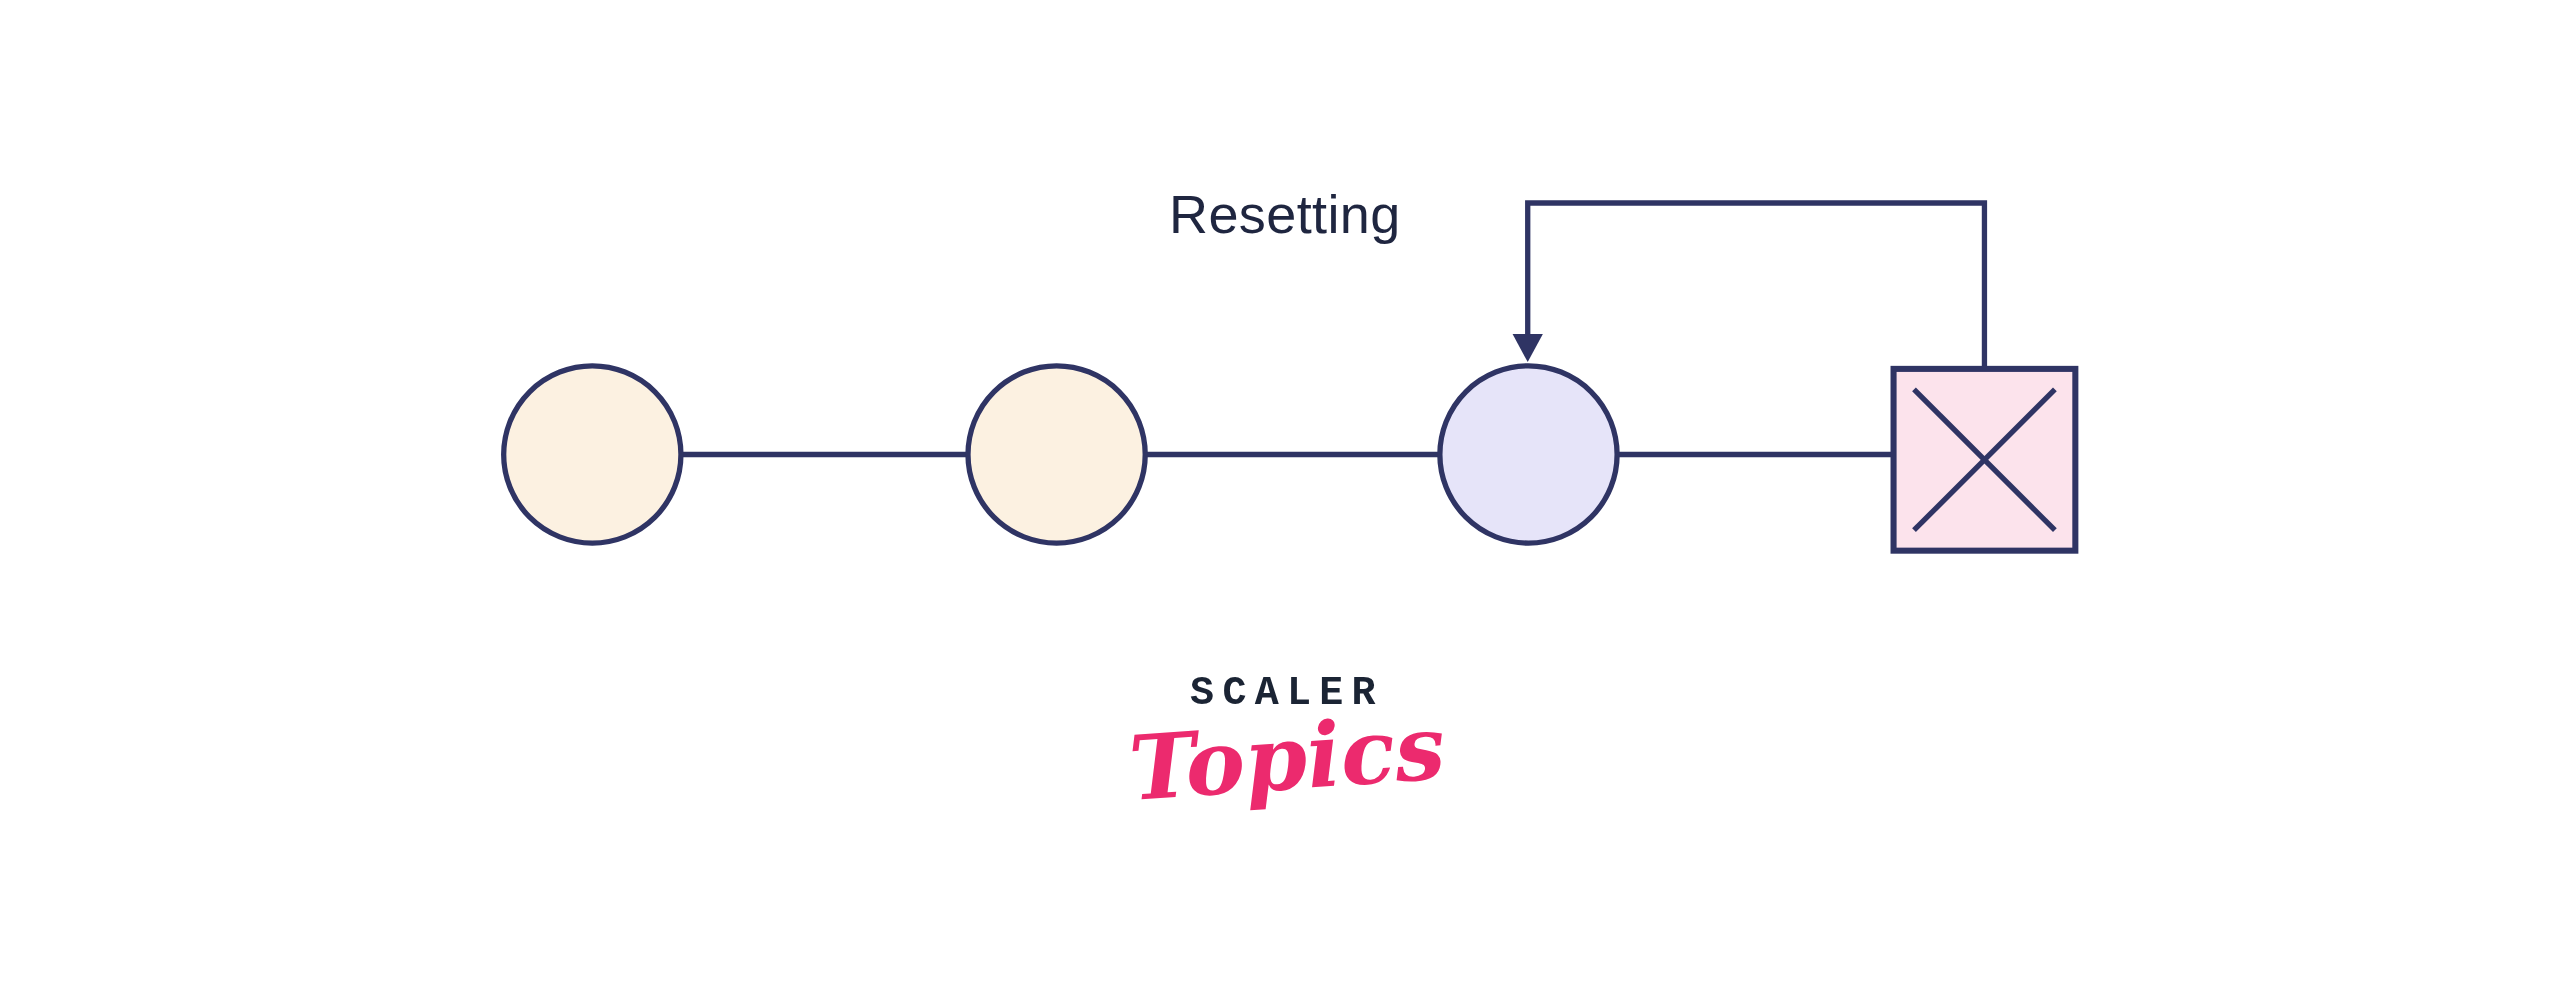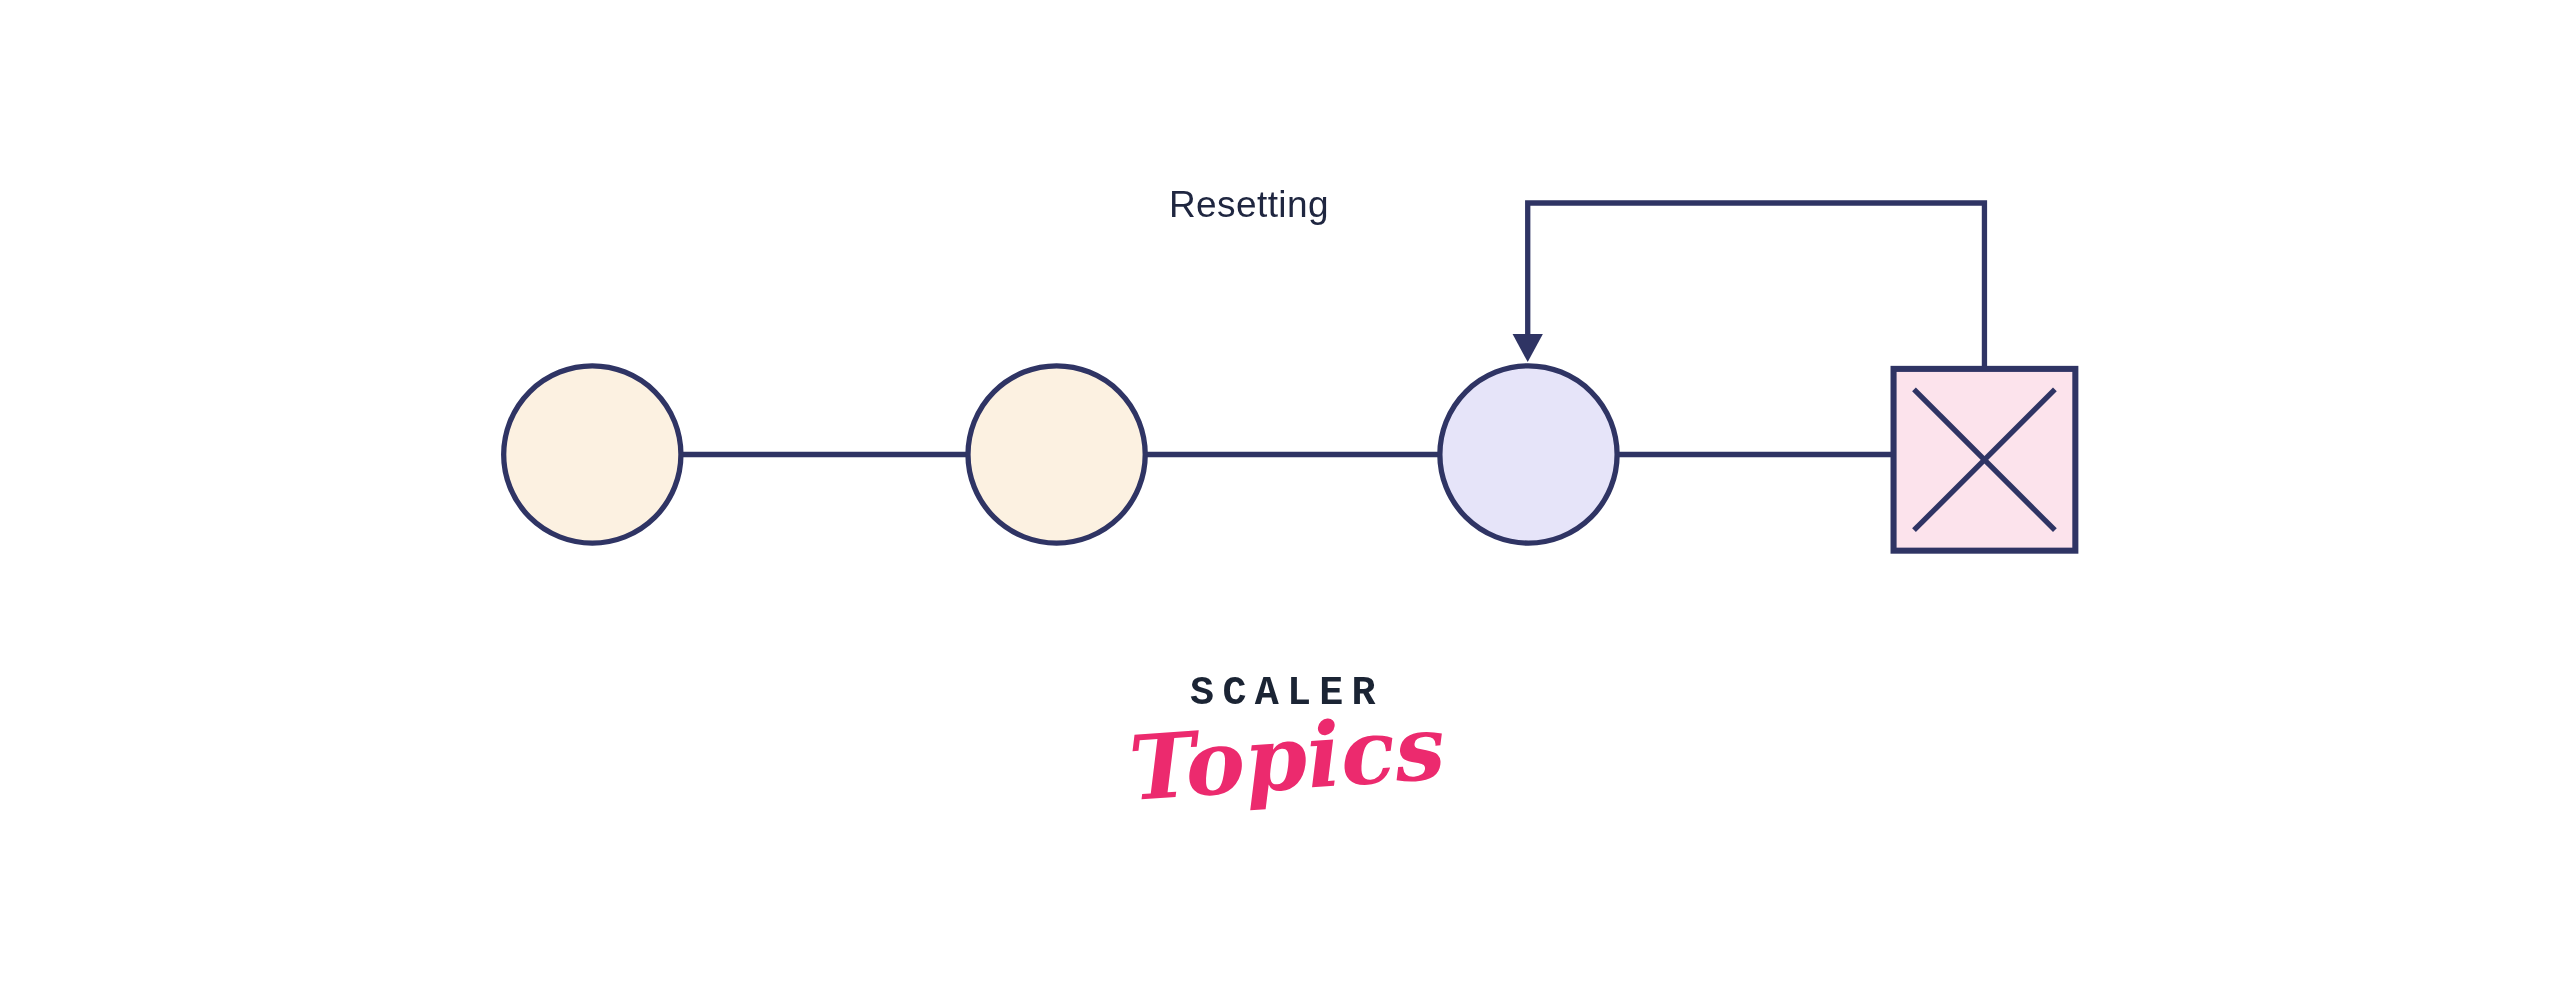--- a/index.html
+++ b/index.html
@@ -17,21 +17,21 @@
   }
   #diagram-svg {
     position: absolute;
     left: 0;
     top: 0;
   }
   .diagram-label {
     position: absolute;
     left: 1169px;
     top: 185px;
-    font-size: 37px;
+    font-size: 54px;
     line-height: 1.1;
     letter-spacing: 0.4px;
     color: #1F2640;
     white-space: nowrap;
   }
   .logo {
     position: absolute;
     left: 1113px;
     top: 671px;
     width: 348px;

